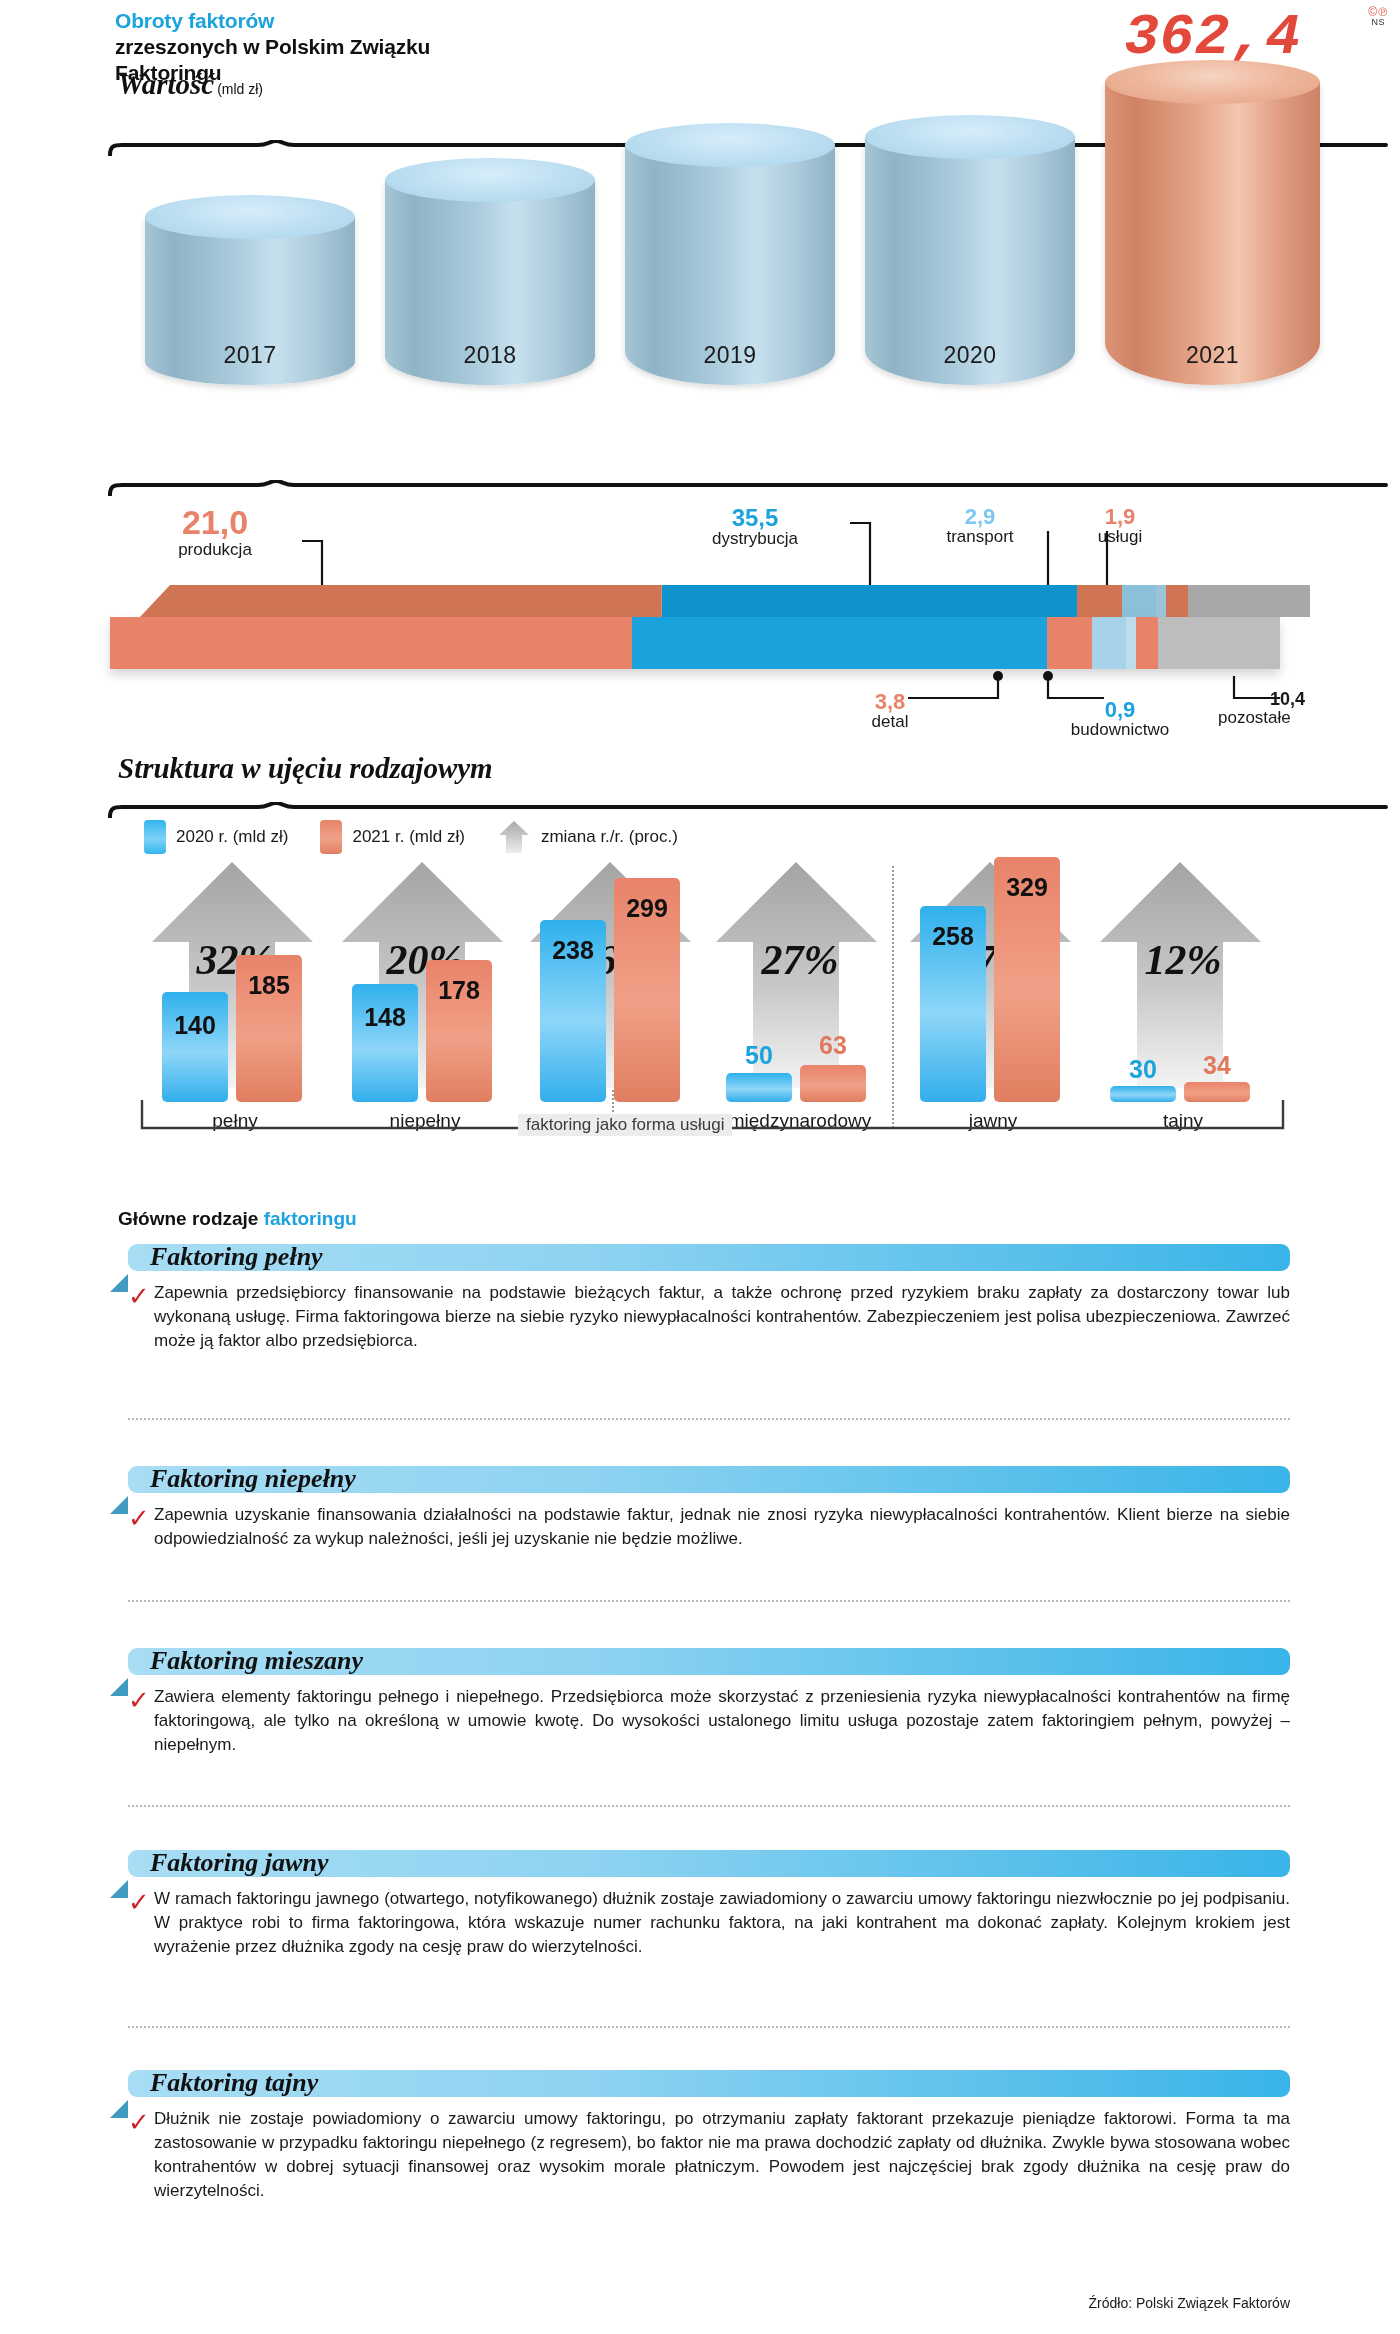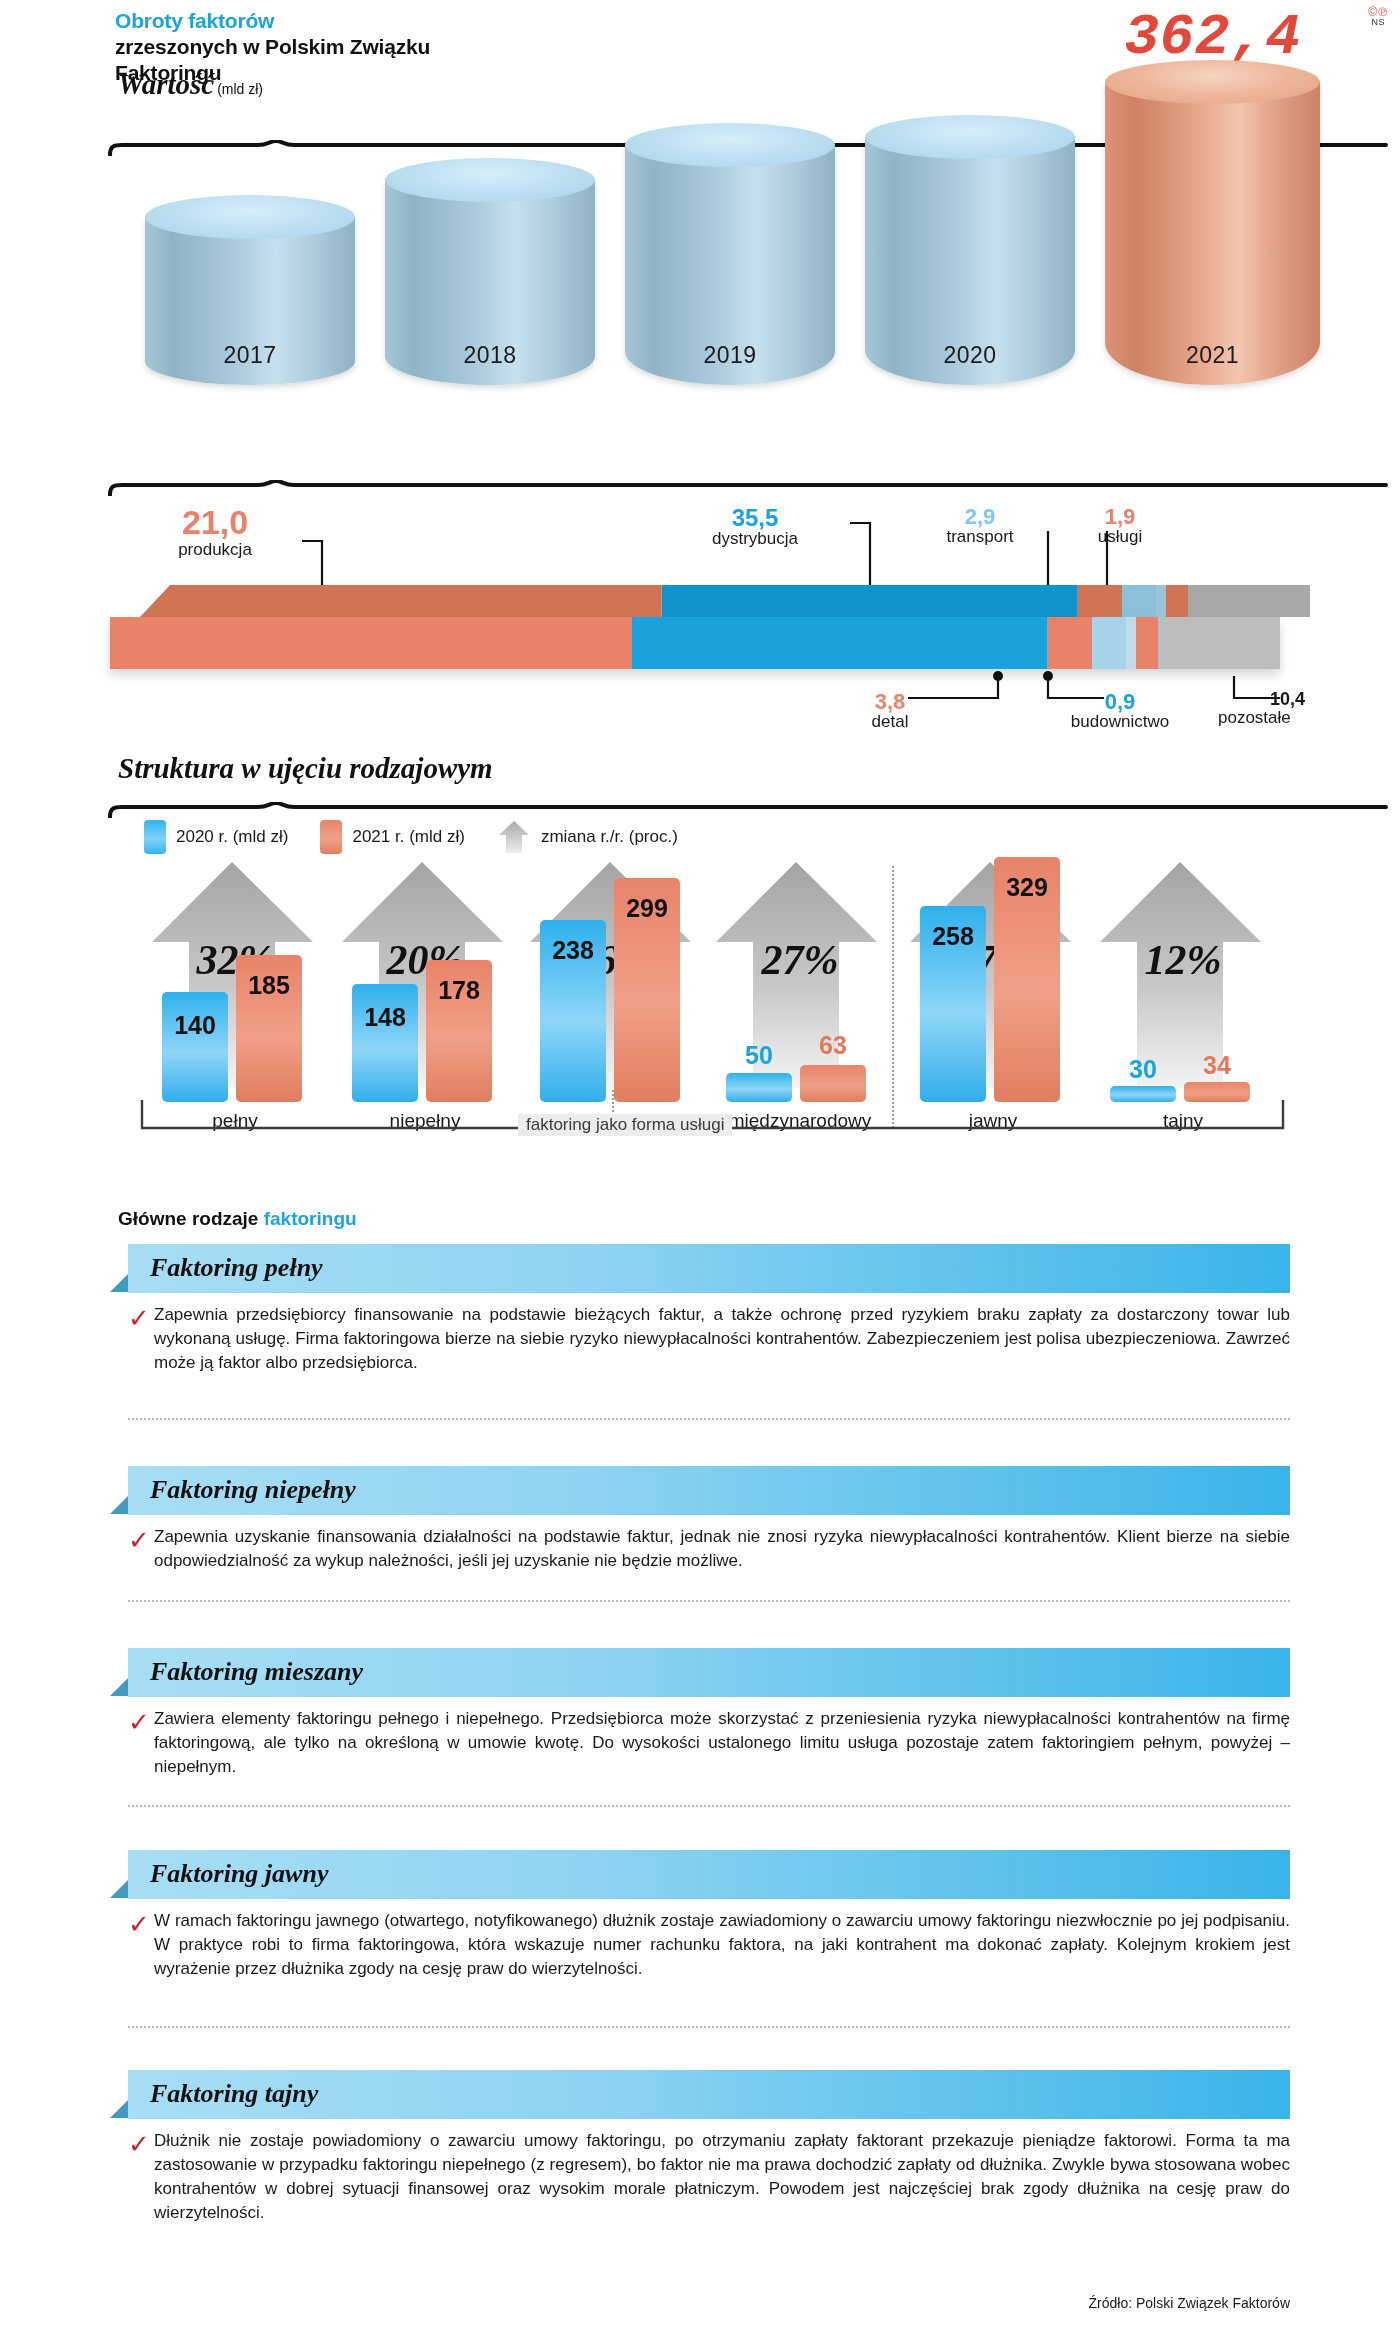--- a/index.html
+++ b/index.html
@@ -114,22 +114,22 @@
   .grp-name { position:absolute; width:100%; text-align:center; font-size:19px; color:#1a1a1a; white-space:nowrap; }
   .vdots { position:absolute; border-left:2px dotted #9a9a9a; }
   .ubrace { position:absolute; }
   .ubrace-lbl { position:absolute; font-size:17px; color:#3b3b3b; background:#ececec; padding:1px 8px; white-space:nowrap; }
 
   
   .gl-head { position:absolute; font-size:19px; font-weight:bold; color:#111; }
   .gl-head .hl { color:#1ba3dd; }
 
   .card { position:absolute; left:110px; width:1180px; }
-  .ribbon { position:relative; height:49px; margin-left:18px;
-            background:linear-gradient(to right,#a8ddf4 0%,#8ed3f1 40%,#39b4e8 100%); }
+  .ribbon { position:relative; height:27px; margin-left:18px;
+            background:linear-gradient(to right,#a8ddf4 0%,#8ed3f1 40%,#39b4e8 100%);border-radius:9px; }
   .ribbon-fold {
     position:absolute; left:-18px; top:30px; width:18px; height:18px;
     background:#3f9cc0;
     clip-path:polygon(100% 0,100% 100%,0 100%);
   }
   .ribbon-txt {
     position:absolute; left:22px; top:50%; transform:translateY(-52%);
     font-family:"Liberation Serif", serif; font-style:italic; font-weight:bold;
     font-size:26px; color:#111;
   }
@@ -293,21 +293,21 @@
     <div class="txt">detal</div>
   </div>
 
   <div class="leader" style="left:1042px; top:672px;">
     <svg width="70" height="40">
         <circle cx="6" cy="4" r="5" fill="#111"></circle>
         <path d="M6,4 L6,26 L62,26" fill="none" stroke="#111" stroke-width="2.2"></path>
       </svg>
   </div>
   <div class="lbl" style="left:1020px; top:690px; width:200px;">
-    <div class="num" style="color:#1ba3dd; font-size:22px;">0,9</div>
+    <div class="num" style="color:#1ba3dd; font-size:22px;margin-top:8px;">0,9</div>
     <div class="txt">budownictwo</div>
   </div>
 
   <div class="leader" style="left:1228px; top:672px;">
     <svg width="60" height="40">
         <path d="M6,4 L6,26 L52,26" fill="none" stroke="#111" stroke-width="2.2"></path>
       </svg>
   </div>
   <div class="lbl" style="left:1218px; top:690px; width:170px; text-align:left;">
     <div class="num" style="color:#1a1a1a; font-size:18px; padding-left:52px;">10,4</div>

